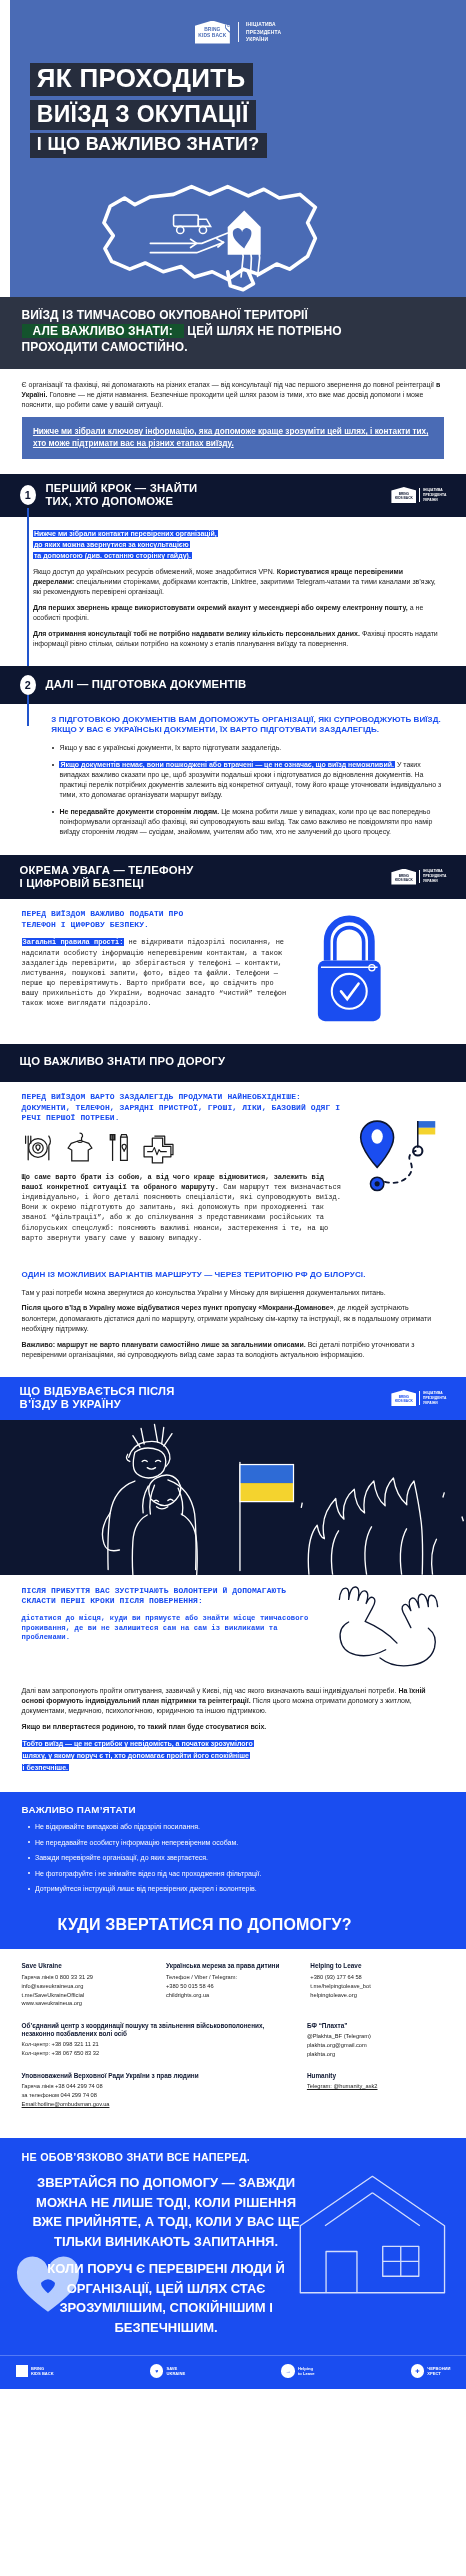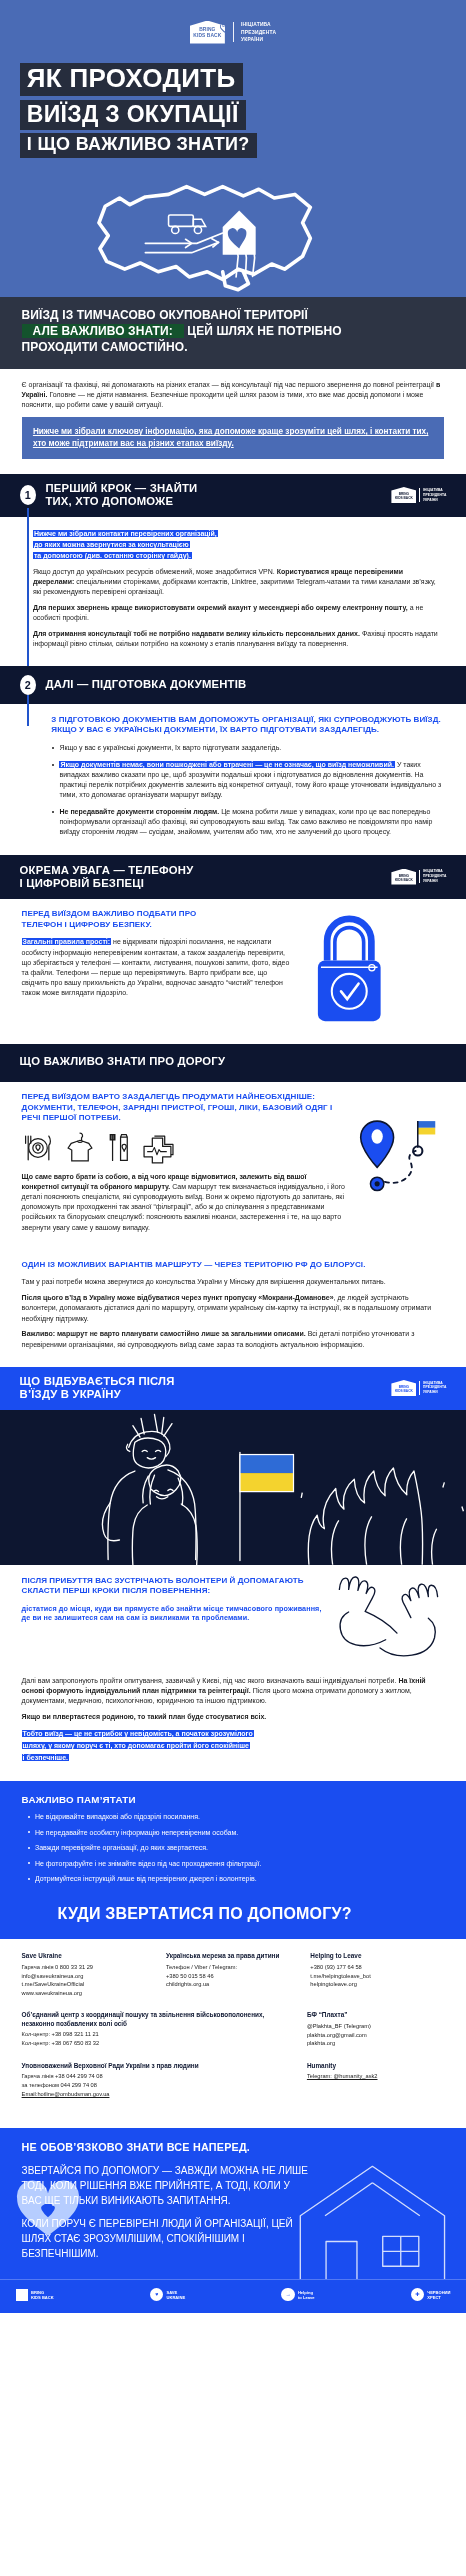--- a/index.html
+++ b/index.html
@@ -11,20 +11,21 @@
   body { width: 466px; overflow-x: hidden; }
 
   .page { width: 466px; position: relative; }
 
   
   .cover {
     background: #4a6bb5;
     padding: 20.6px 0 0 0;
     position: relative;
     overflow: hidden;
+    margin-left: 10px;
   }
   .brand-row {
     display: flex; align-items: center; justify-content: center;
     gap: 4.6px; margin-bottom: 19.6px;
   }
   .bkb-logo {
     position: relative;
     width: 35px; height: 23px;
     background: #ffffff;
     clip-path: polygon(0 22%, 50% 0, 100% 22%, 100% 100%, 0 100%);
@@ -125,21 +126,21 @@
     position: relative; padding-left: 8.2px; margin-bottom: 6.7px;
     font-size: 7px; line-height: 1.45; color: #1b1b1b;
   }
   ul.bullets li::before {
     content: ""; position: absolute; left: 1px; top: 4.1px;
     width: 2.1px; height: 2.1px; border-radius: 50%; background: #1b1b1b;
   }
 
   
   .cols { display: flex; gap: 9.3px; align-items: flex-start; }
-  .cols .c-txt { flex: 1 1 auto; }
+  .cols .c-txt { flex: 1 1 auto; font-family: Liberation Mono, monospace; }
   .cols .c-art { flex: 0 0 auto; }
 
   .icon-row { display: flex; gap: 11.3px; align-items: flex-end; margin: 6.2px 0 8.2px 0; }
 
   
   .illus-dark { background: #0d1630; height: 155px; position: relative; overflow: hidden; }
 
   
   .remember { background: #1a4df0; color: #fff; padding: 12.4px 21.6px 15.5px 21.6px; }
   .remember h3 { font-size: 9.8px; font-weight: bold; margin-bottom: 7.2px; letter-spacing: 0.2px;}
@@ -155,21 +156,21 @@
   .crow { display: flex; gap: 10.3px; margin-bottom: 13.4px; }
   .ccell { flex: 1; }
   .ccell.wide { flex: 2; }
   .ccell h4 { font-size: 6.4px; font-weight: bold; color: #0d1630; margin-bottom: 2.1px; line-height: 1.3;}
   .ccell p { font-size: 5.7px; color: #1b1b1b; line-height: 1.55; }
   .ccell p.u { text-decoration: underline; }
 
   
   .final { background: #1a4df0; color: #fff; padding: 13.4px 21.6px 10.3px 21.6px; position: relative; overflow: hidden;}
   .final h2 { font-size: 10.8px; font-weight: bold; letter-spacing:0.2px; margin-bottom: 10.3px;}
-  .final .f-txt { font-size: 10px; font-weight: normal; line-height: 1.5; max-width: 289px; position: relative; z-index: 2;}
+  .final .f-txt { font-size: 13px; font-weight: bold; line-height: 1.5; max-width: 289px; position: relative; z-index: 2; text-align: center;}
   .final .f-txt p { margin-bottom: 7.7px; }
   .final-art { position: absolute; right: 6.2px; top: 31px; z-index: 1; opacity: .95;}
   .heart-art { position: absolute; left: 12.4px; bottom: 36px; z-index: 1;}
 
   
   .footer {
     background: #1a4df0; padding: 8.2px 15.5px 11.3px 15.5px;
     display: flex; align-items: center; justify-content: space-between; gap: 7.2px;
     border-top: 0.5px solid rgba(255,255,255,.25);
   }

